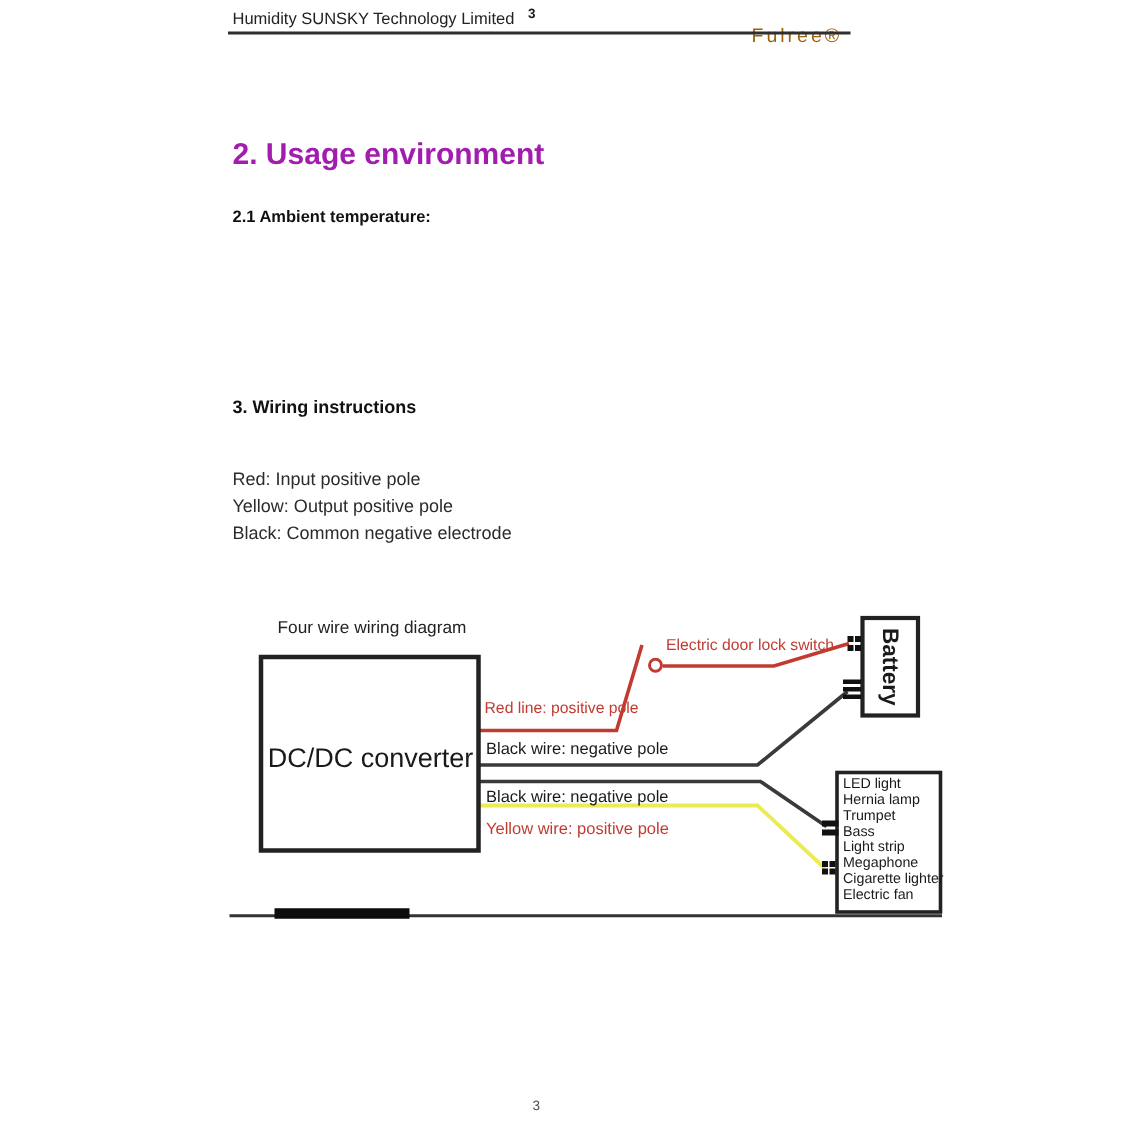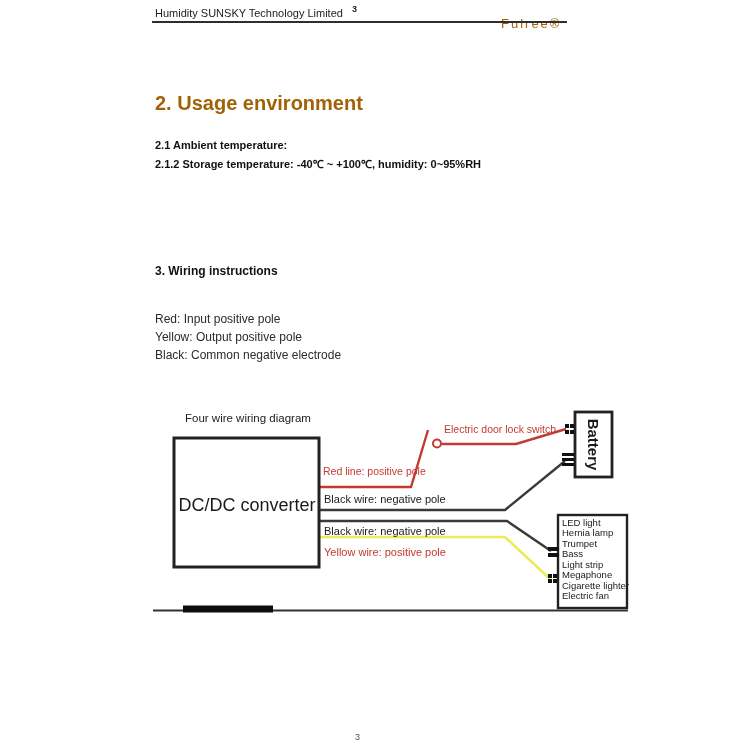--- a/index.html
+++ b/index.html
@@ -11,21 +11,21 @@
   }
   .abs { position: absolute; }
 
   
   .header-company { left: 155px; top: 7px; font-size: 11px; color: #222; }
   .header-sup { left: 352px; top: 4px; font-size: 9px; font-weight: bold; color: #222; }
   .header-brand { left: 501px; top: 16px; font-size: 13px; letter-spacing: 2px; color: #a16207; }
   .header-rule { left: 152px; top: 21px; width: 415px; height: 2px; background: #2e2e2e; }
 
   
-  .h2-usage { left: 155px; top: 92px; font-size: 20px; font-weight: bold; color: #a16207; }
+  .h2-usage { left: 155px; top: 92px; font-size: 20px; font-weight: bold; color: #a21caf; }
   .usage-lines { left: 155px; top: 136px; font-size: 11px; font-weight: bold; line-height: 19px; color: #111; }
 
   
   .h2-wiring { left: 155px; top: 264px; font-size: 12px; font-weight: bold; color: #111; }
   .wiring-lines { left: 155px; top: 310px; font-size: 12px; font-weight: normal; line-height: 18px; color: #2b2b2b; }
 
   
   .diagram-svg { left: 0; top: 400px; }
 
   
@@ -37,21 +37,20 @@
 <body>
 
 <span class="abs header-company">Humidity SUNSKY Technology Limited</span>
 <span class="abs header-sup">3</span>
 <span class="abs header-brand">Fulree®</span>
 <div class="abs header-rule"></div>
 
 <h2 class="abs h2-usage">2. Usage environment</h2>
 <div class="abs usage-lines">
   <div>2.1 Ambient temperature:</div>
-  <div>2.1.2 Storage temperature: -40℃ ~ +100℃, humidity: 0~95%RH</div>
 </div>
 
 <h2 class="abs h2-wiring">3. Wiring instructions</h2>
 <div class="abs wiring-lines">
   <div>Red: Input positive pole</div>
   <div>Yellow: Output positive pole</div>
   <div>Black: Common negative electrode</div>
 </div>
 
 <svg class="abs diagram-svg" width="750" height="225" viewBox="0 400 750 225" xmlns="http://www.w3.org/2000/svg">

